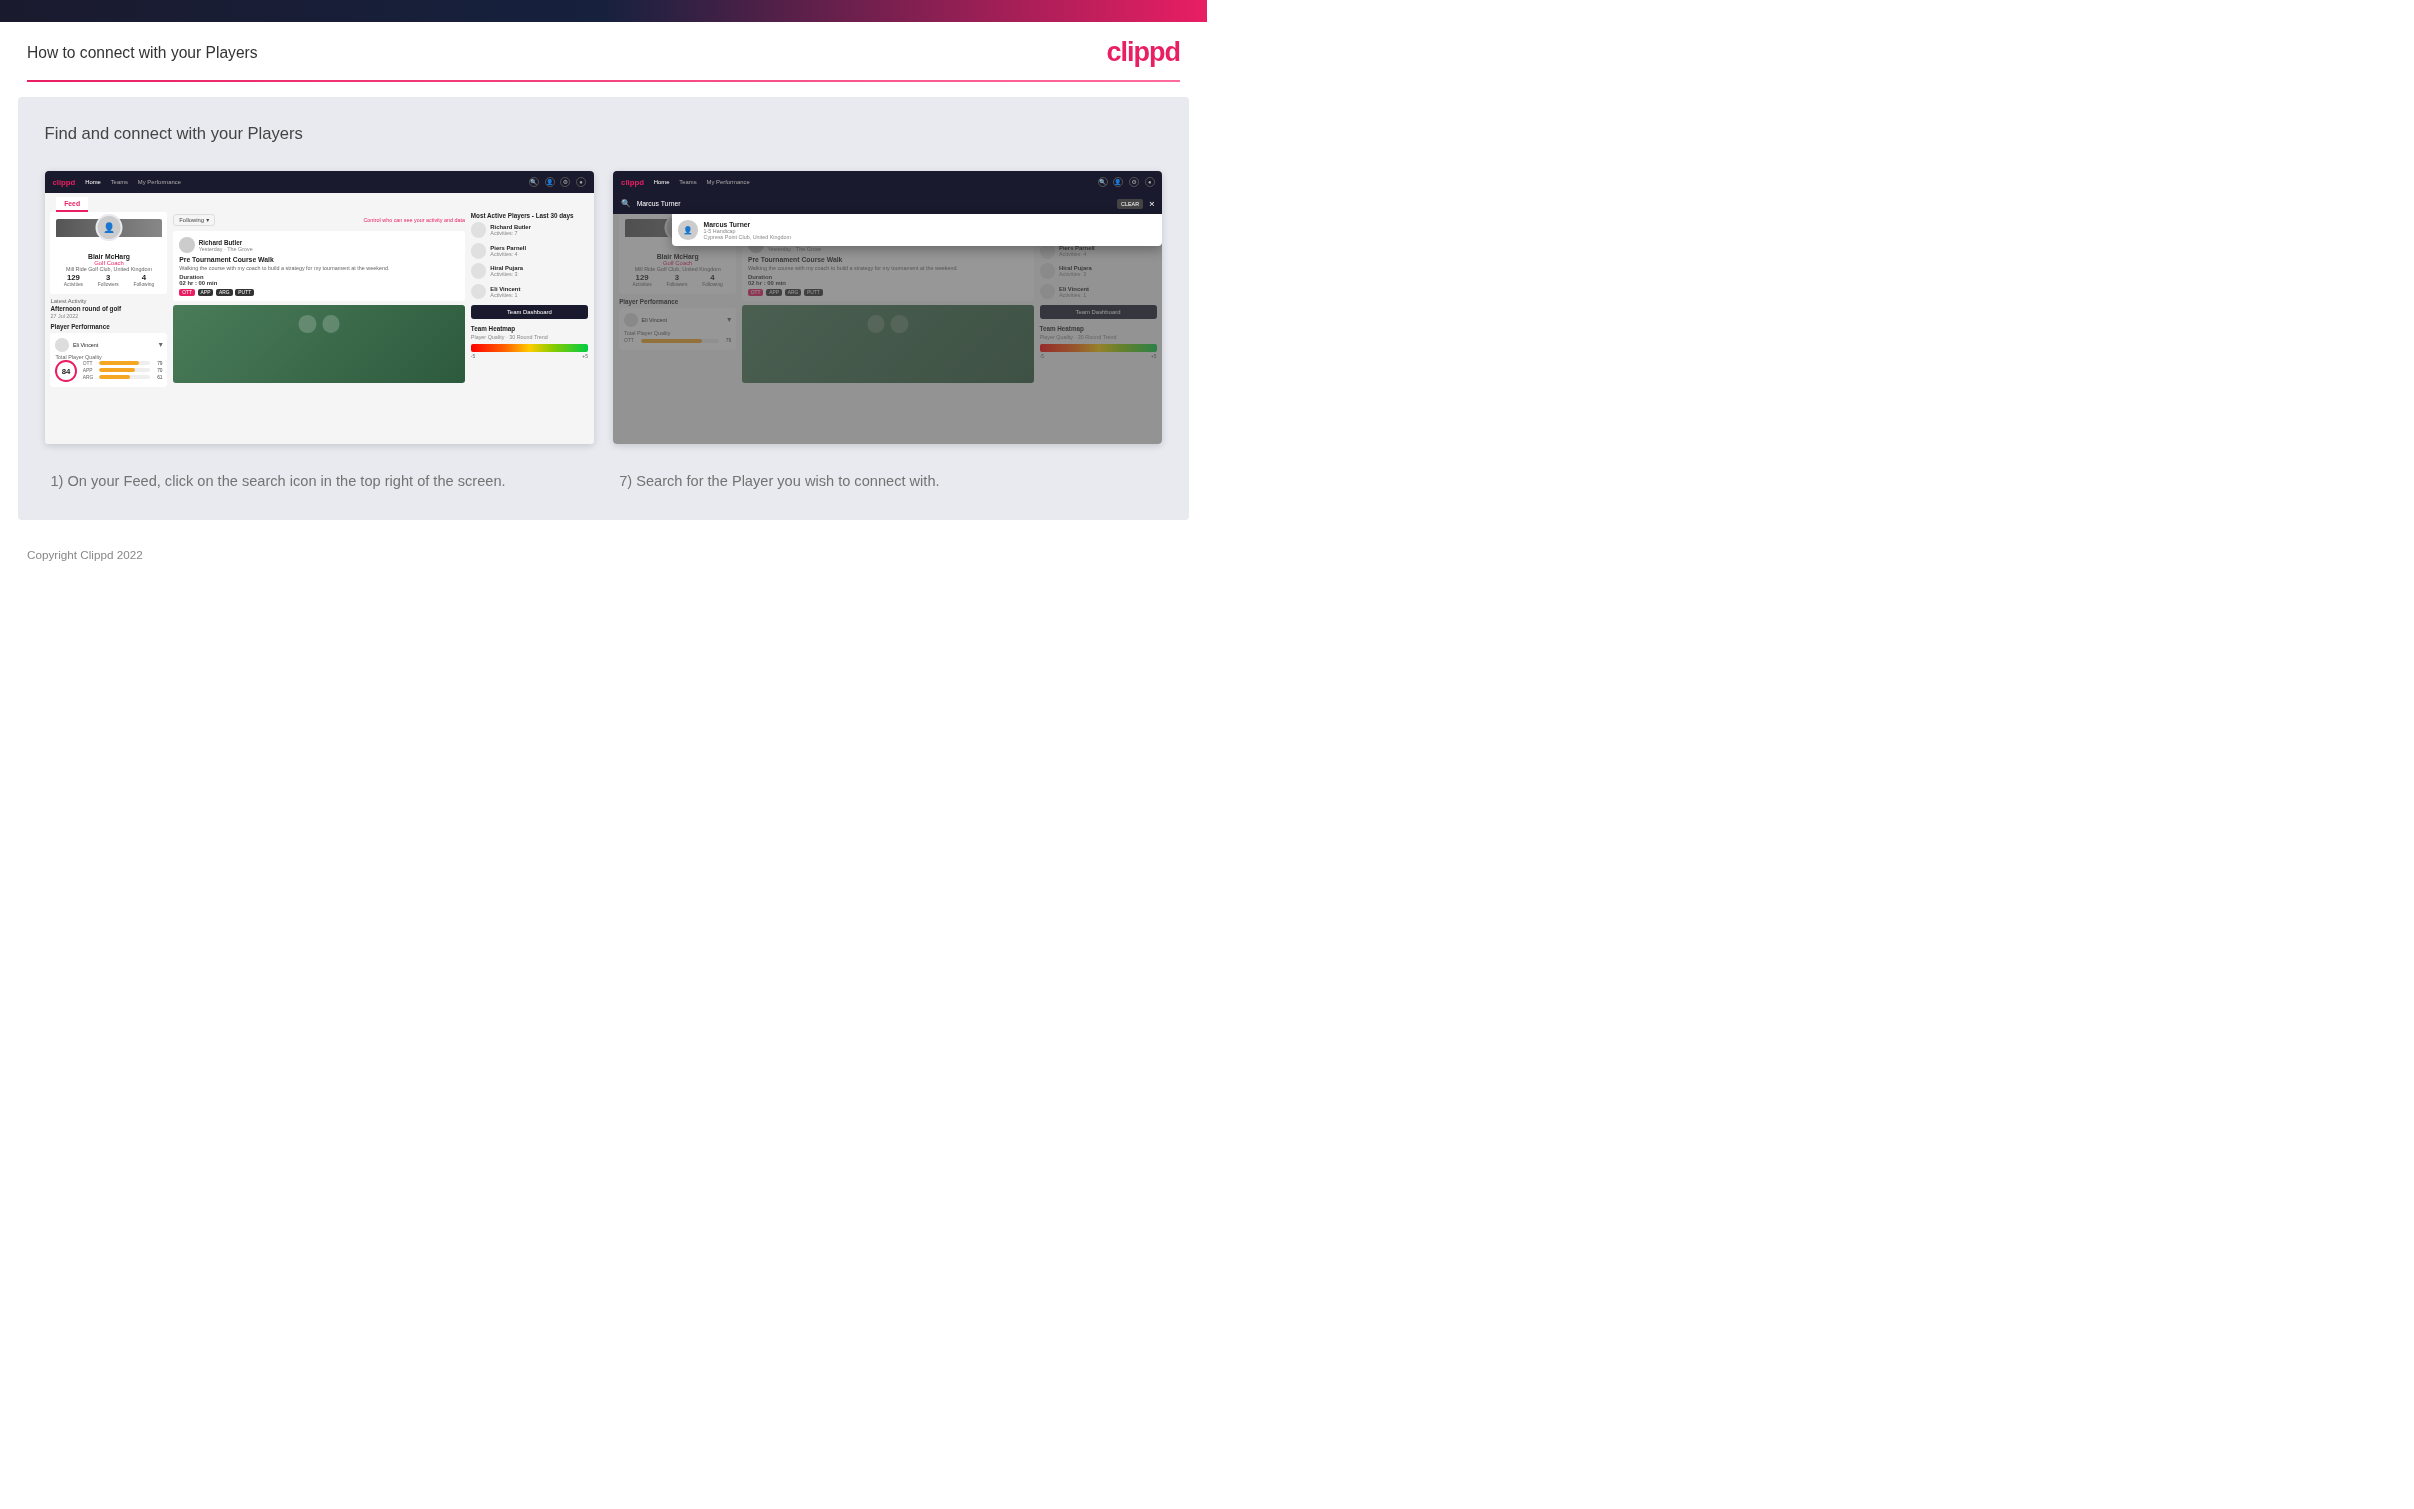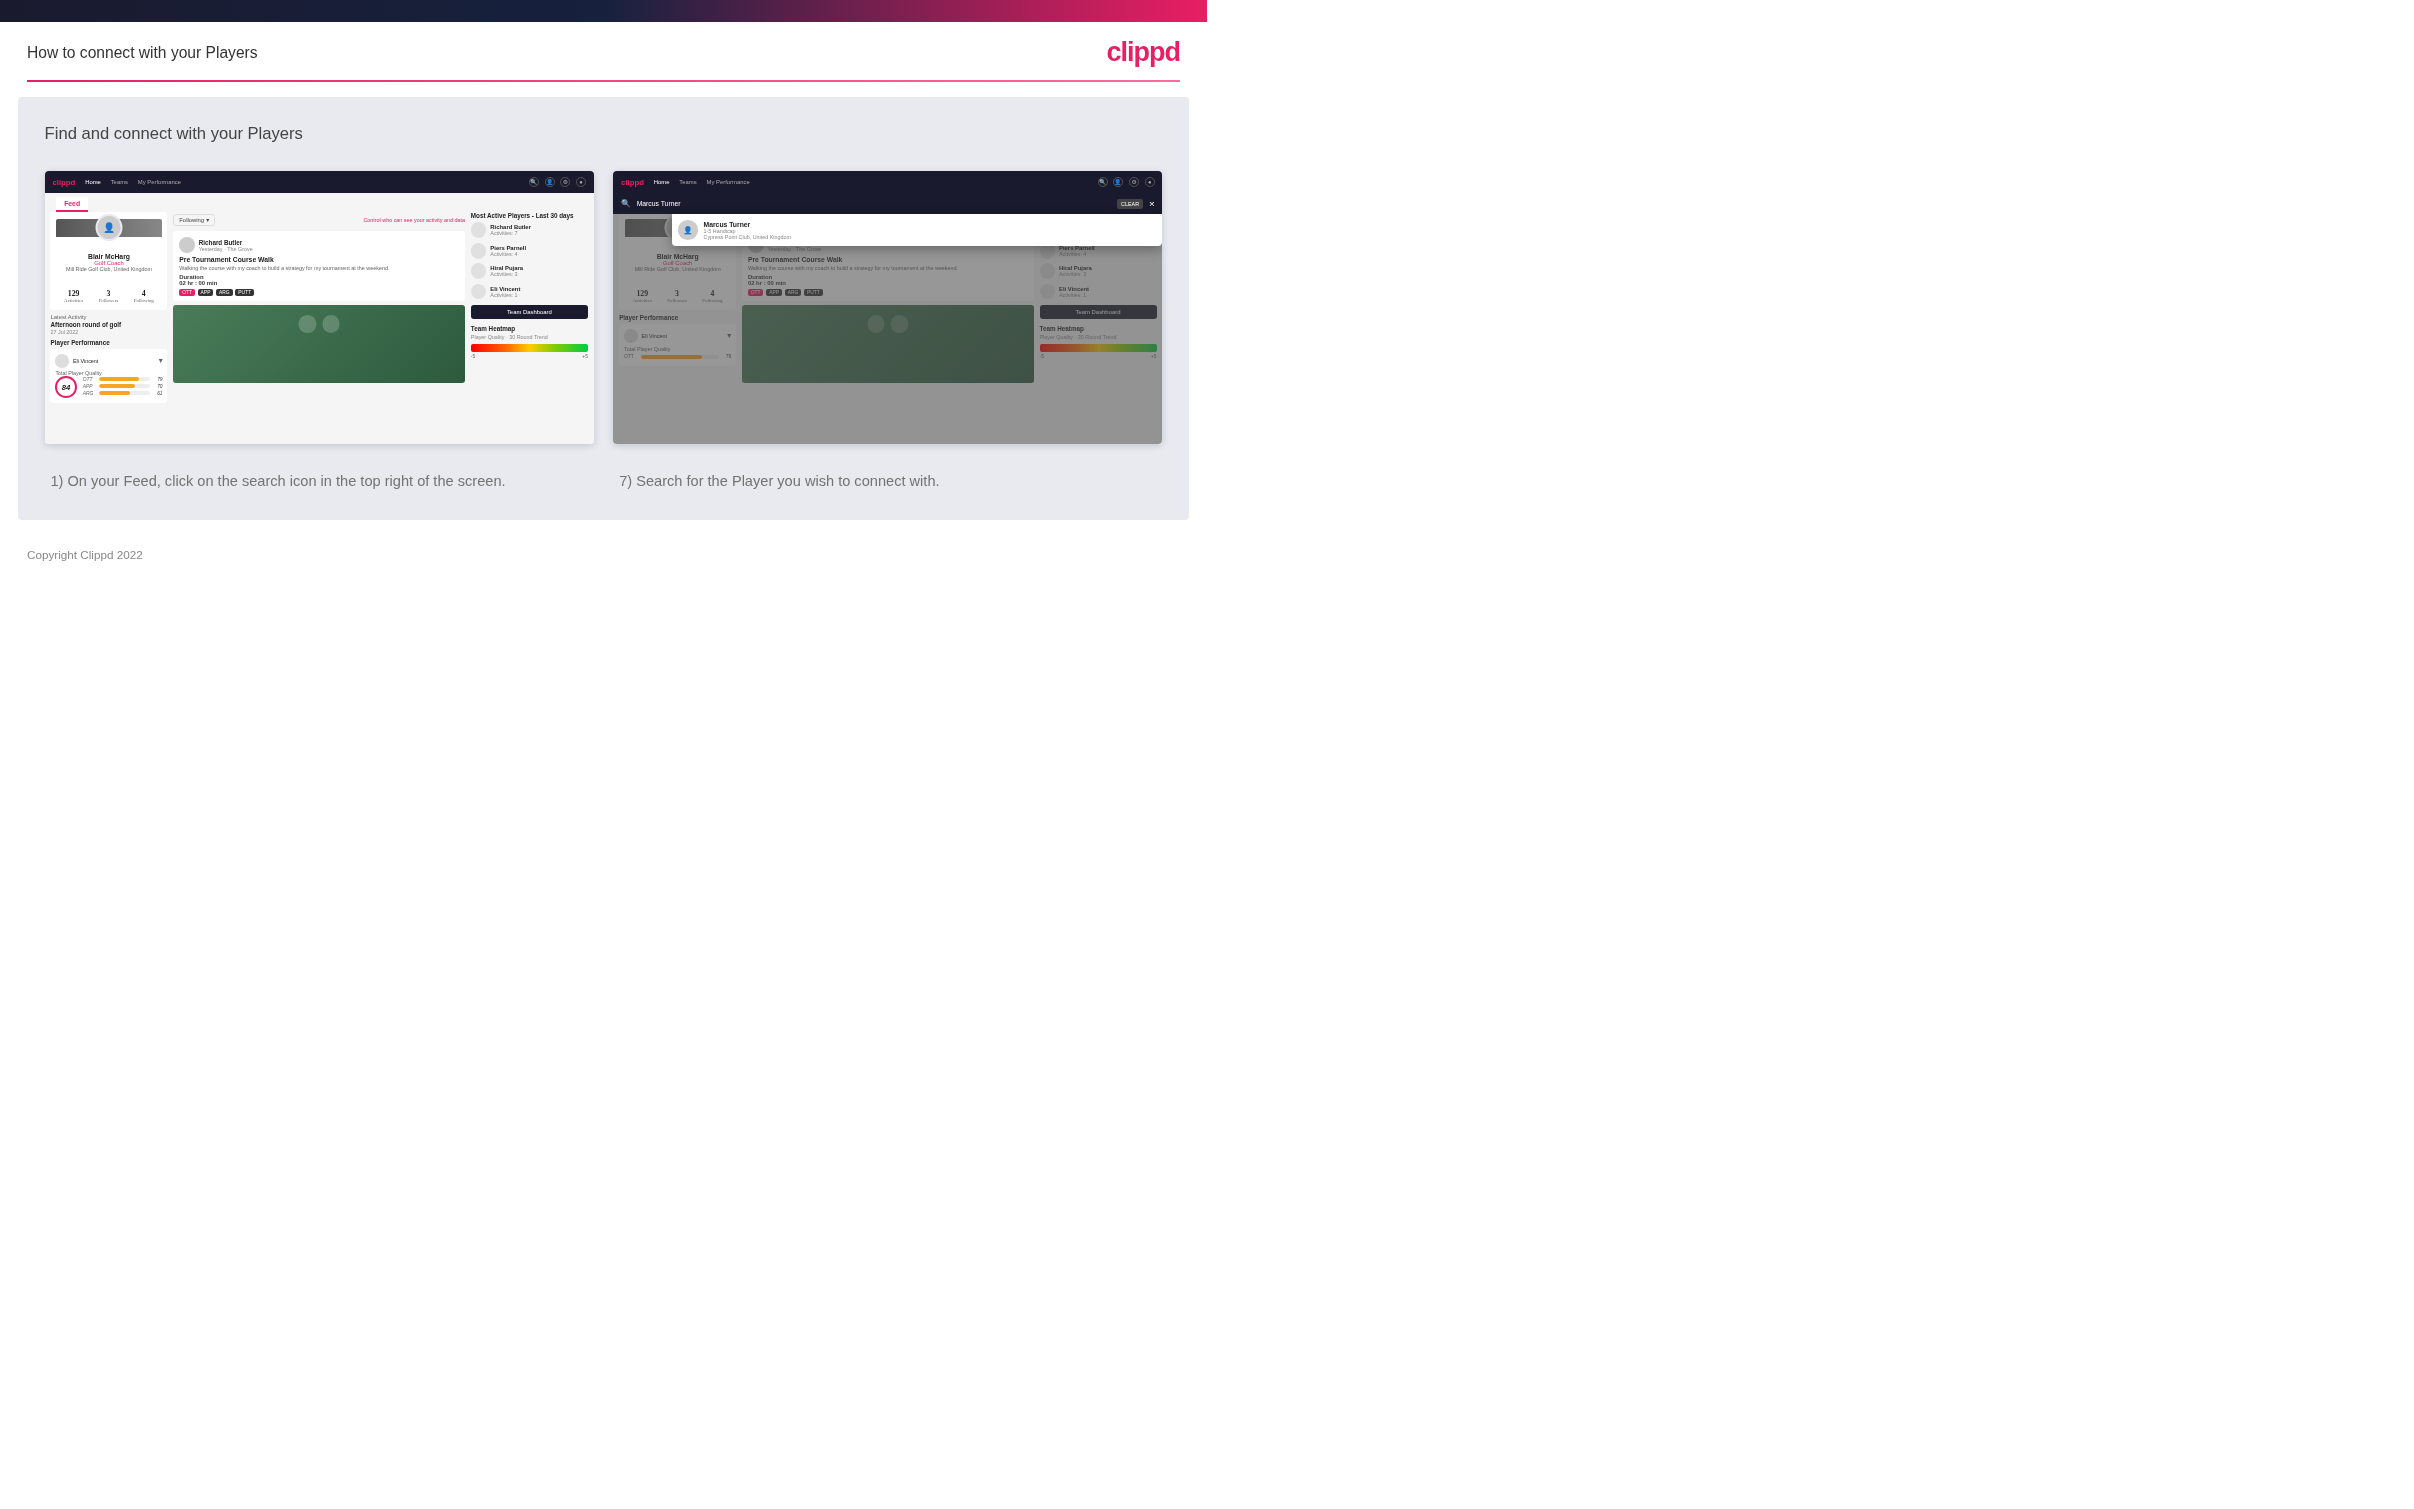--- a/index.html
+++ b/index.html
@@ -181,22 +181,21 @@
       font-size: 5.9px;
       color: #e91e63;
     }
     .mini-club {
       font-size: 5.4px;
       color: #666;
     }
     .mini-stats-row {
       display: flex;
       justify-content: space-around;
-      margin-top: 17px;
-      font-family: Liberation Serif, serif;
+      margin-top: 1px;
     }
     .mini-stat {
       text-align: center;
     }
     .mini-stat-num {
       font-size: 7.8px;
       font-weight: 700;
       color: #222;
     }
     .mini-stat-lbl {
@@ -497,21 +496,20 @@
       padding: 4.9px;
     }
     .mini-tpq {
       font-size: 5.4px;
       color: #666;
     }
     .mini-quality-score {
       display: flex;
       align-items: center;
       gap: 5.9px;
-      font-style: italic;
     }
     .mini-score-circle {
       width: 21.5px;
       height: 21.5px;
       border-radius: 50%;
       border: 2.9px solid #e91e63;
       display: flex;
       align-items: center;
       justify-content: center;
       font-size: 7.8px;

